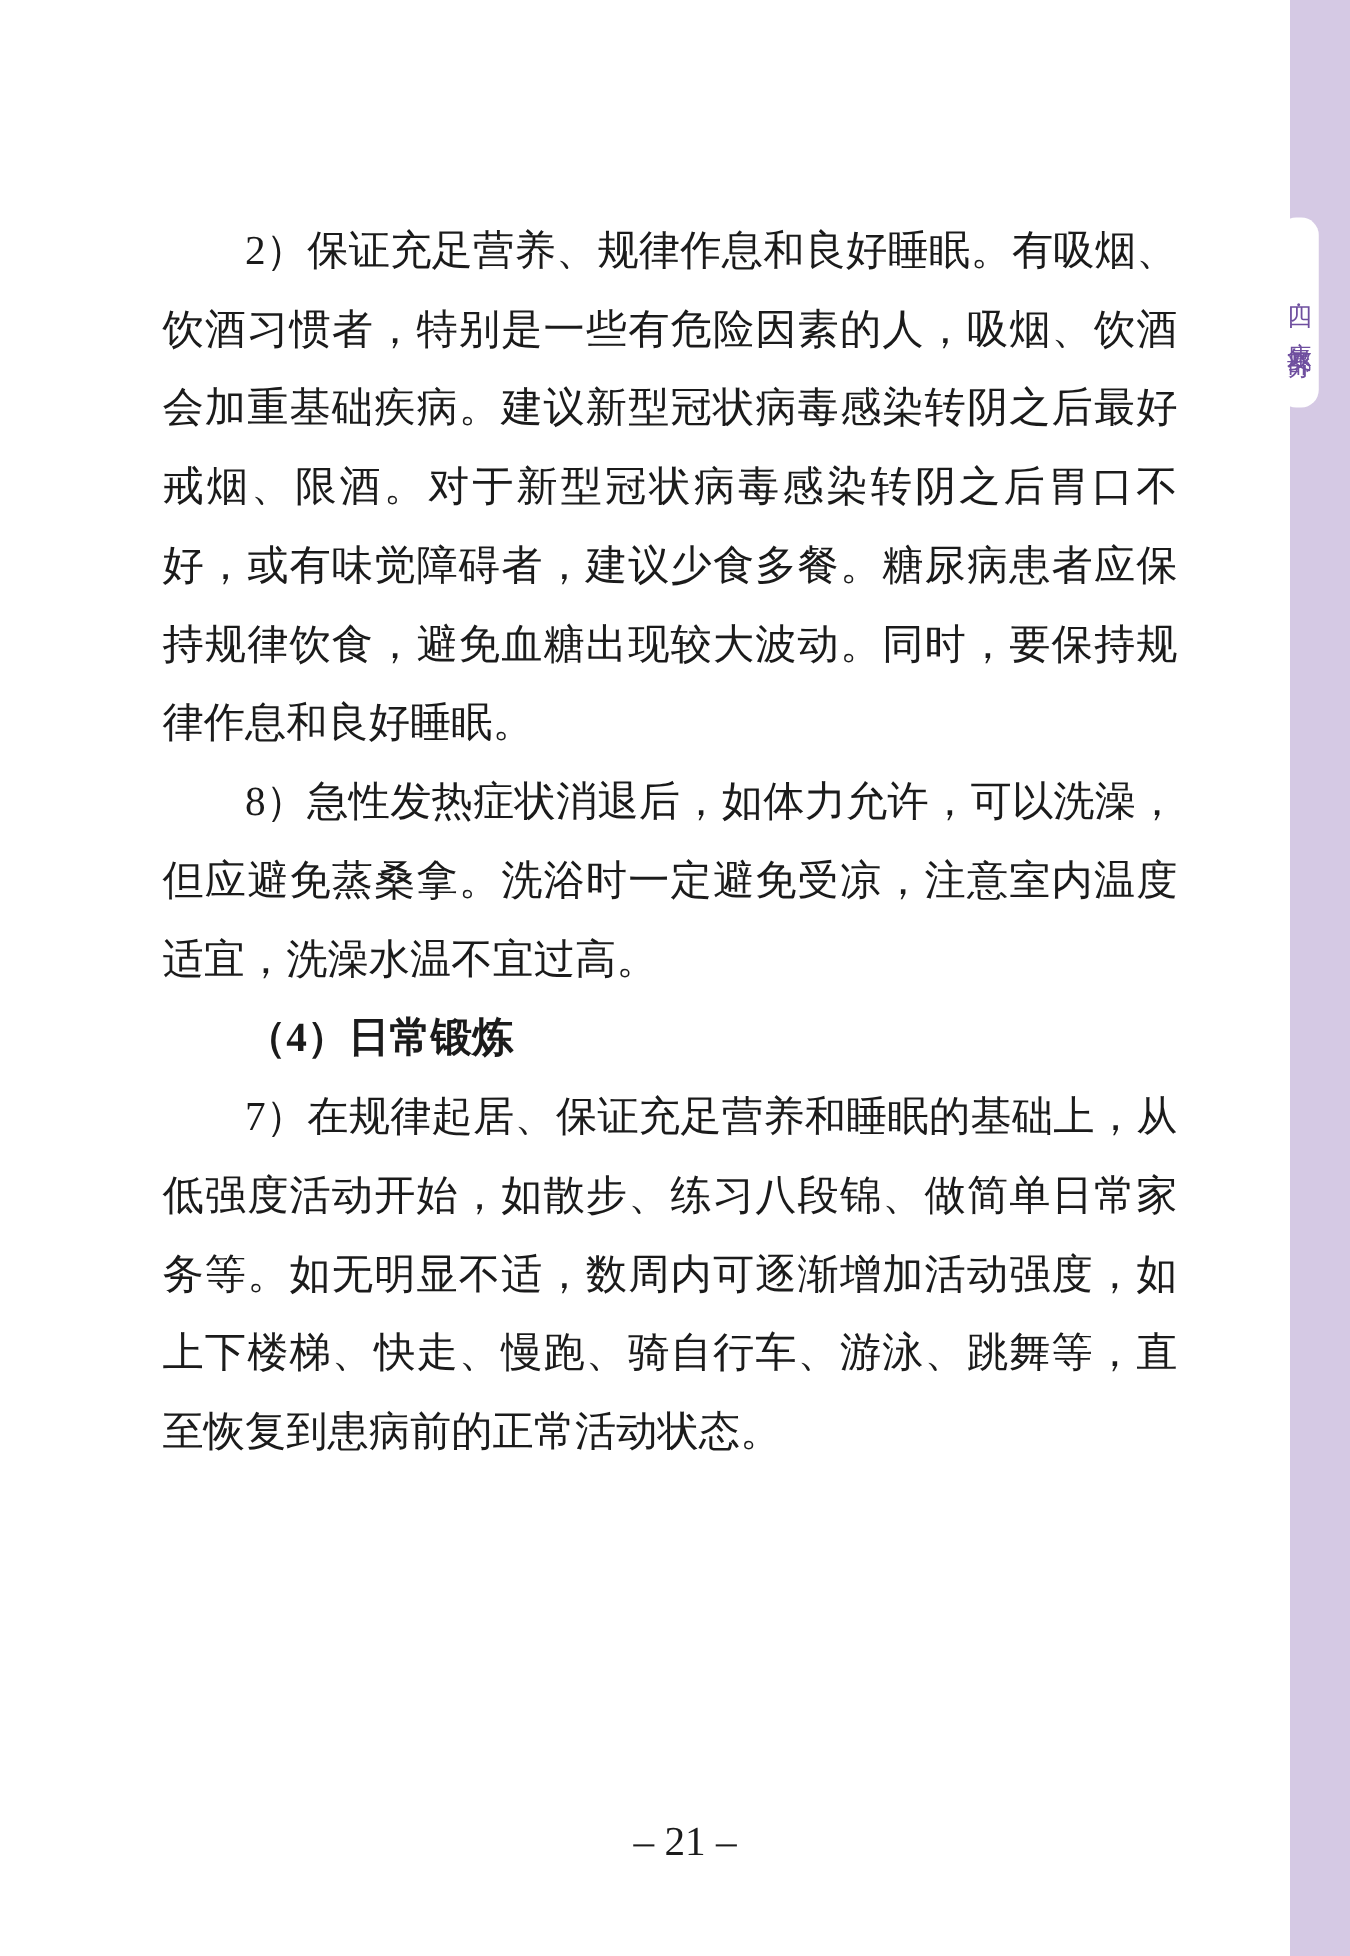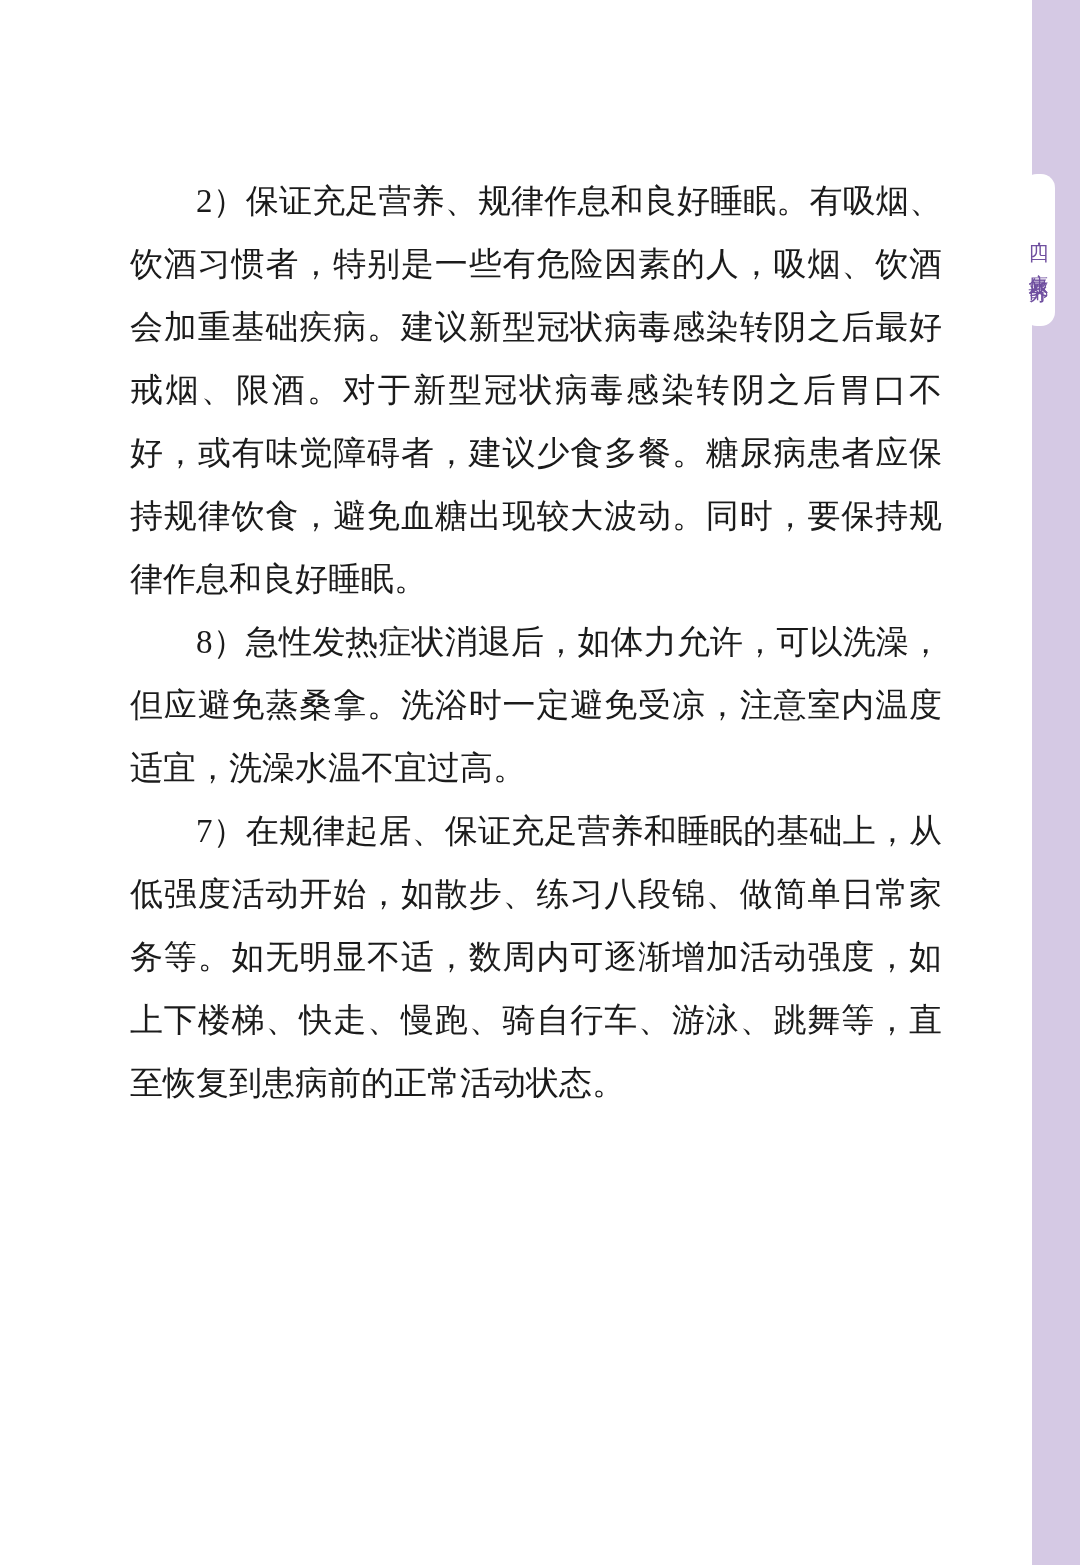--- a/index.html
+++ b/index.html
@@ -93,17 +93,19 @@
 
   <div class="section-strip"></div>
 
   <div class="section-tab">
     <span class="section-tab-text">四·康复部分</span>
   </div>
 
   <main class="content">
     <p>2）保证充足营养、规律作息和良好睡眠。有吸烟、饮酒习惯者，特别是一些有危险因素的人，吸烟、饮酒会加重基础疾病。建议新型冠状病毒感染转阴之后最好戒烟、限酒。对于新型冠状病毒感染转阴之后胃口不好，或有味觉障碍者，建议少食多餐。糖尿病患者应保持规律饮食，避免血糖出现较大波动。同时，要保持规律作息和良好睡眠。</p>
     <p>8）急性发热症状消退后，如体力允许，可以洗澡，但应避免蒸桑拿。洗浴时一定避免受凉，注意室内温度适宜，洗澡水温不宜过高。</p>
+    <h3 class="heading">（4）日常锻炼</h3>
     <p>7）在规律起居、保证充足营养和睡眠的基础上，从低强度活动开始，如散步、练习八段锦、做简单日常家务等。如无明显不适，数周内可逐渐增加活动强度，如上下楼梯、快走、慢跑、骑自行车、游泳、跳舞等，直至恢复到患病前的正常活动状态。</p>
   </main>
 
+  <footer class="page-number">– 21 –</footer>
 
 </div>
 
 </body></html>

